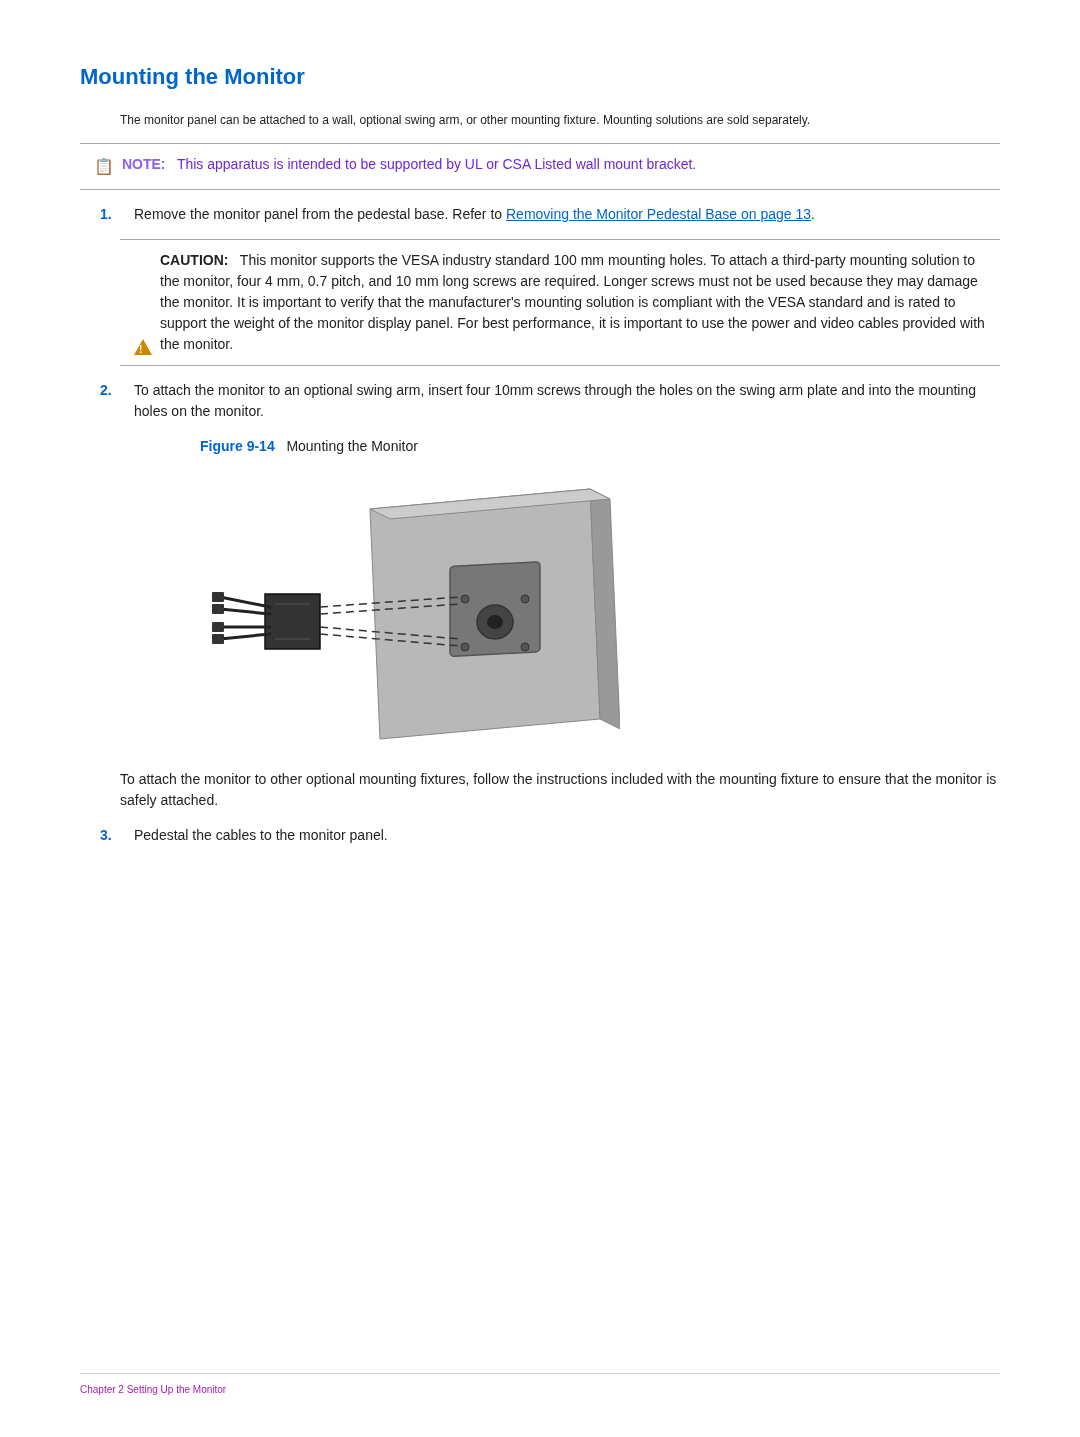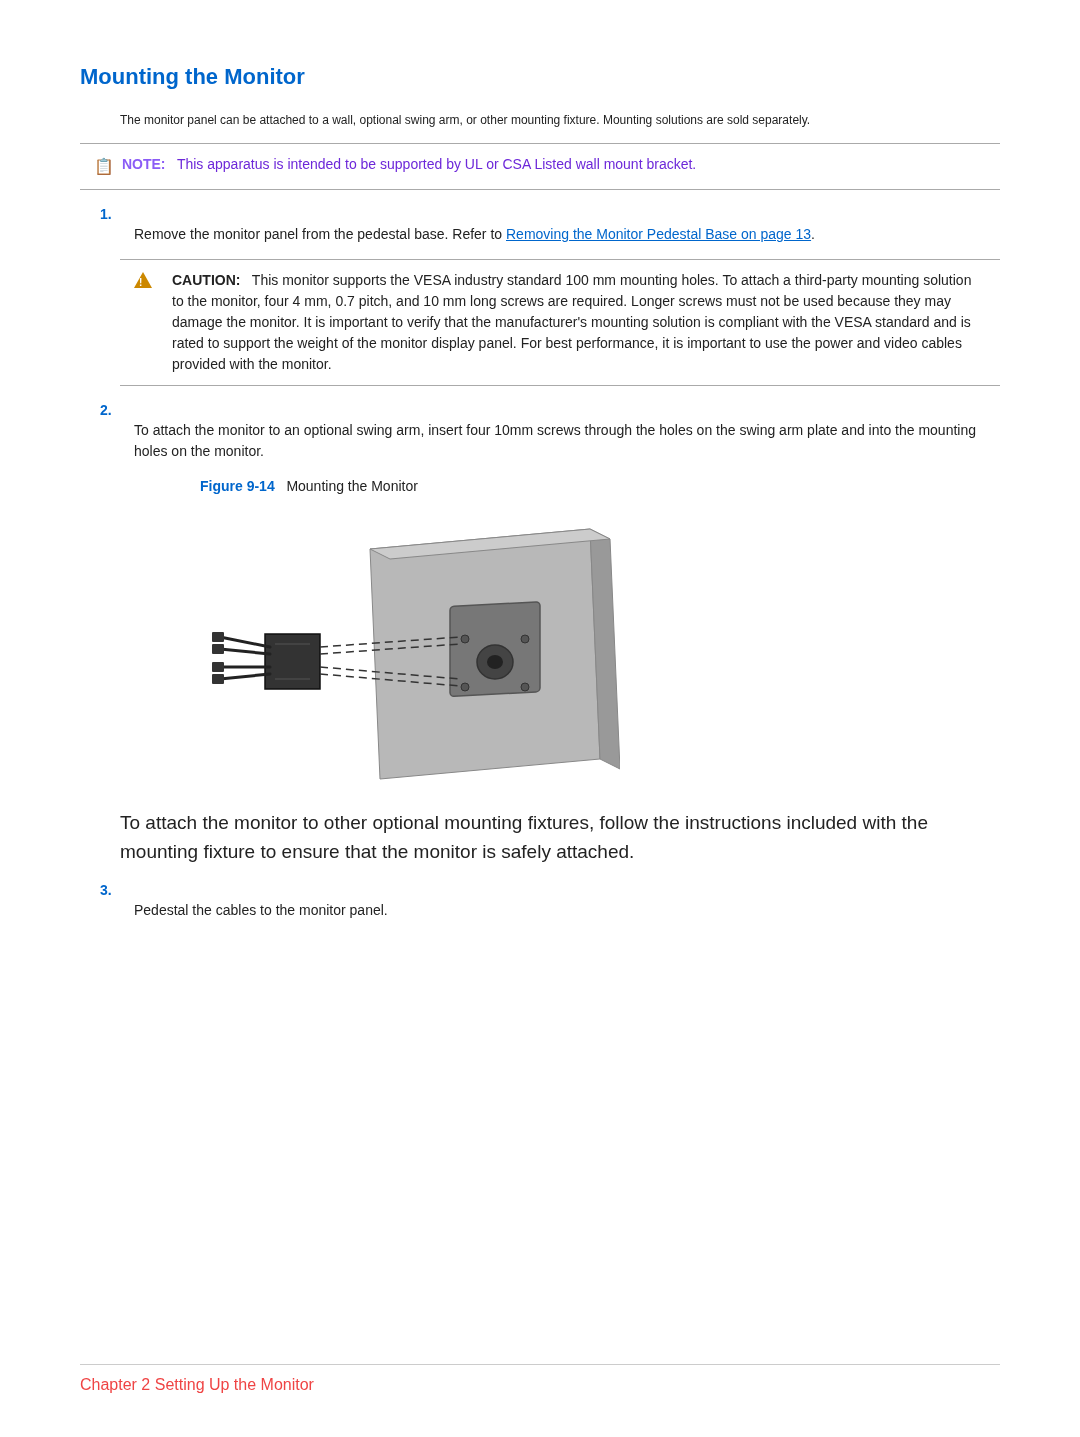--- a/index.html
+++ b/index.html
@@ -69,42 +69,41 @@
     .step-number {
       font-weight: bold;
       color: #0066cc;
       min-width: 20px;
       flex-shrink: 0;
       font-size: 14px;
     }
 
     .step-content {
       flex: 1;
-      margin-top: 20px;
     }
 
     .link {
       color: #0066cc;
       text-decoration: underline;
       cursor: pointer;
     }
 
     .caution-box {
       border-top: 1px solid #aaaaaa;
       border-bottom: 1px solid #aaaaaa;
       padding: 10px 14px;
       margin-bottom: 14px;
       margin-left: 40px;
       font-size: 14px;
     }
 
     .caution-header {
       display: flex;
-      align-items: flex-start;
-      gap: 20px;
+      align-items: flex-end;
+      gap: 8px;
     }
 
     .caution-triangle {
       width: 0;
       height: 0;
       border-left: 9px solid transparent;
       border-right: 9px solid transparent;
       border-bottom: 16px solid #cc8800;
       flex-shrink: 0;
       margin-top: 2px;
@@ -151,30 +150,30 @@
 
     
     .monitor-illustration {
       width: 420px;
       height: 280px;
     }
 
     .between-text {
       margin-left: 40px;
       margin-bottom: 14px;
-      font-size: 19px;
+      font-size: 14px;
       color: #222;
     }
 
     .footer {
       position: fixed;
       bottom: 40px;
       left: 80px;
-      font-size: 16px;
-      color: #ef4444;
+      font-size: 10px;
+      color: #a21caf;
     }
 
     .footer-divider {
       border: none;
       border-top: 1px solid #cccccc;
       margin-bottom: 8px;
       width: 920px;
     }
   </style>
 </head>

